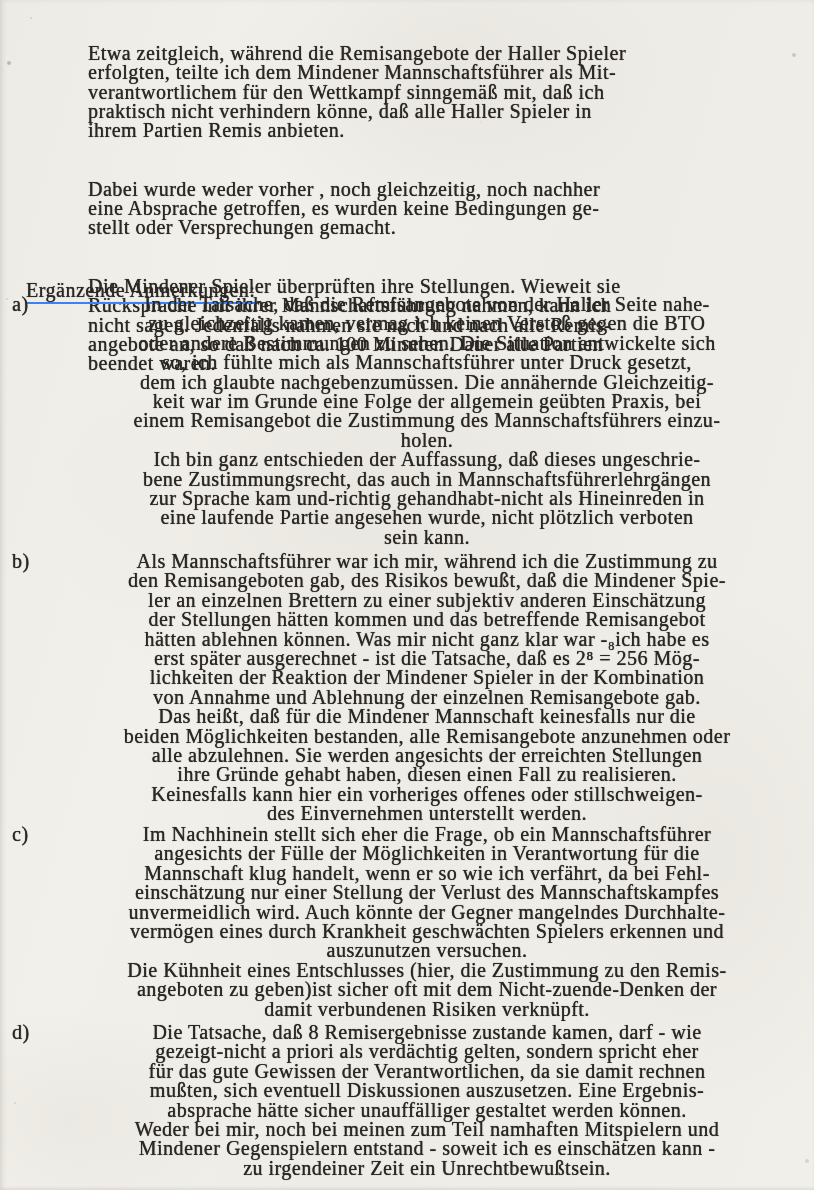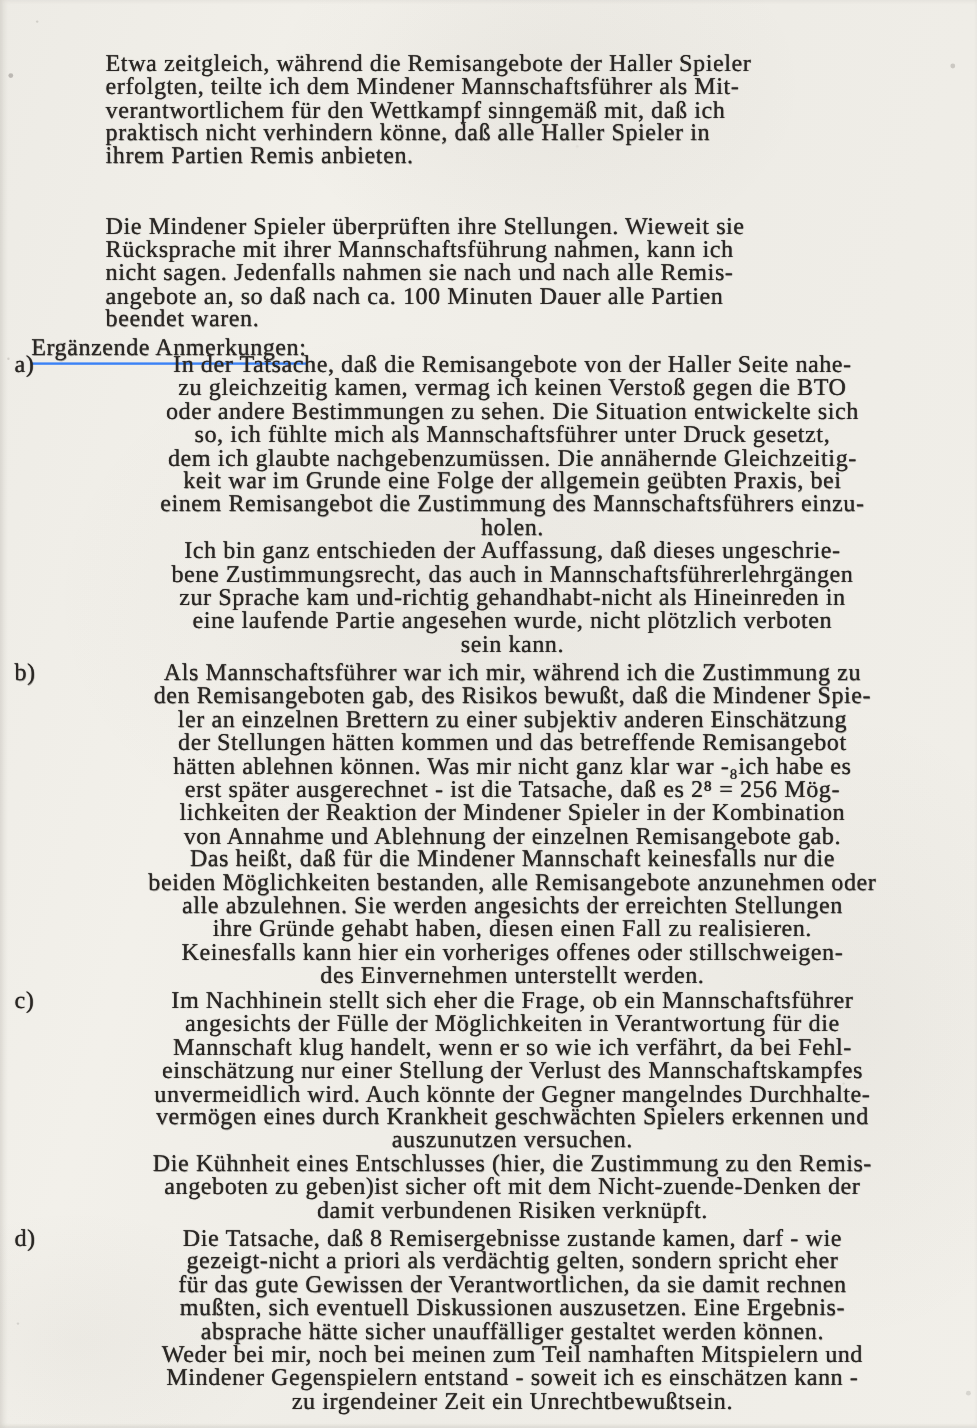--- a/index.html
+++ b/index.html
@@ -86,20 +86,23 @@
 
 <div class="paper"></div>
 <div class="specks"></div>
 
 <div class="intro txt">
   <p>Etwa zeitgleich, während die Remisangebote der Haller Spieler
 erfolgten, teilte ich dem Mindener Mannschaftsführer als Mit-
 verantwortlichem für den Wettkampf sinngemäß mit, daß ich
 praktisch nicht verhindern könne, daß alle Haller Spieler in
 ihrem Partien Remis anbieten.</p>
+  <p>Dabei wurde weder vorher , noch gleichzeitig, noch nachher
+eine Absprache getroffen, es wurden keine Bedingungen ge-
+stellt oder Versprechungen gemacht.</p>
   <p>Die Mindener Spieler überprüften ihre Stellungen. Wieweit sie
 Rücksprache mit ihrer Mannschaftsführung nahmen, kann ich
 nicht sagen. Jedenfalls nahmen sie nach und nach alle Remis-
 angebote an, so daß nach ca. 100 Minuten Dauer alle Partien
 beendet waren.</p>
 </div>
 
 <h2 class="section-heading txt">Ergänzende Anmerkungen:</h2>
 
 <div class="item item-a txt">

